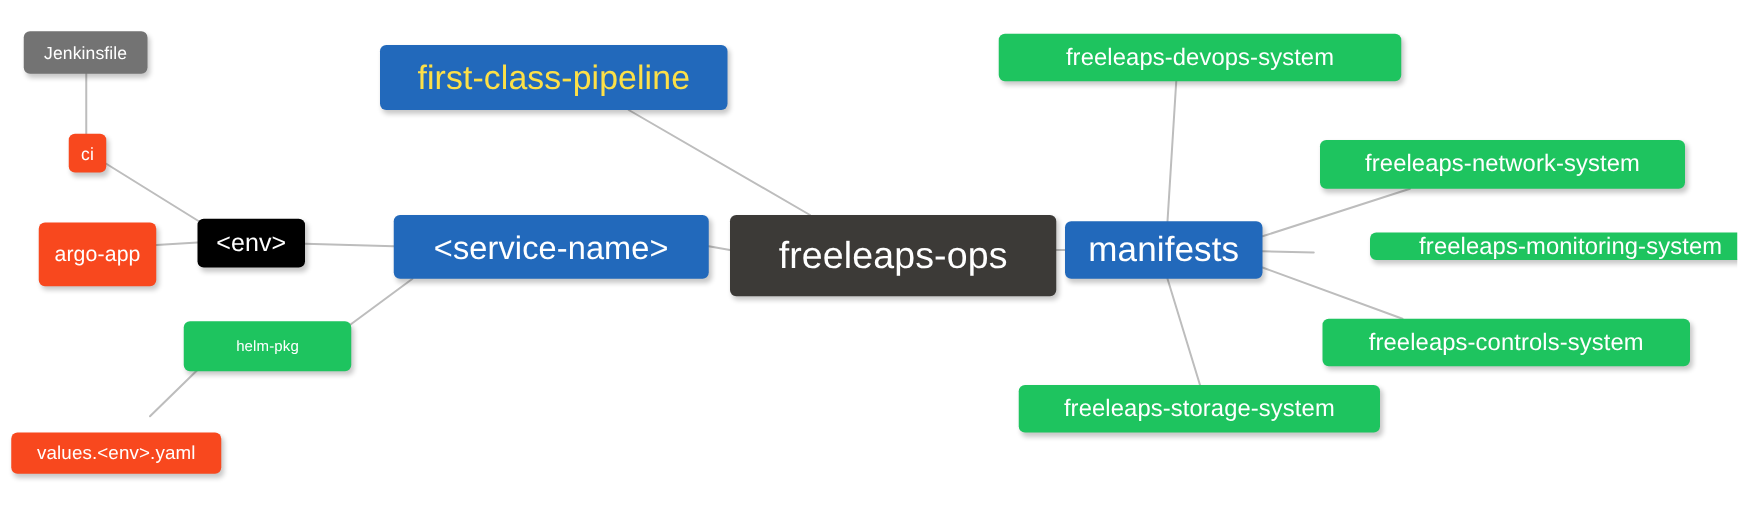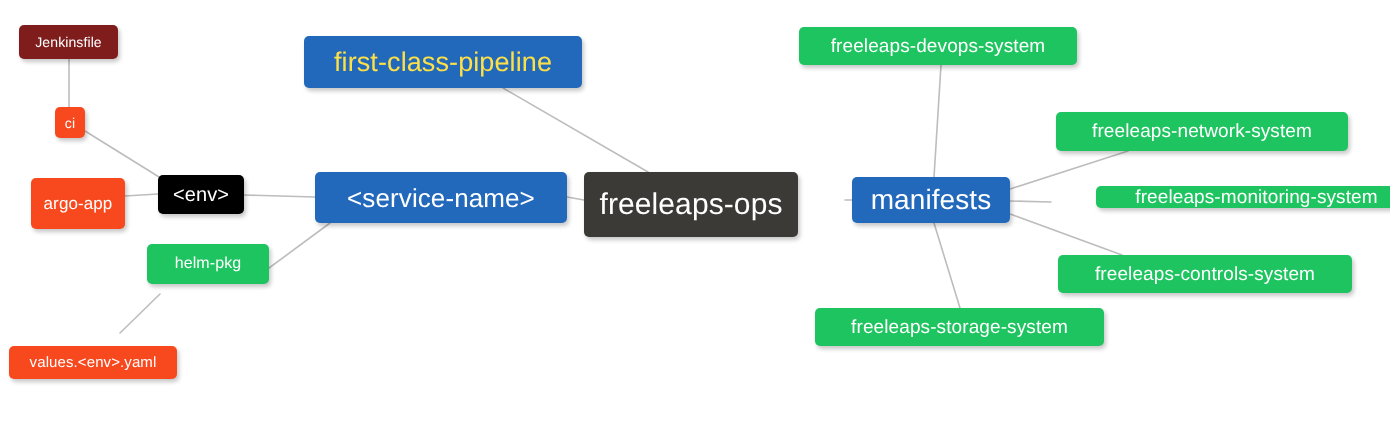--- a/index.html
+++ b/index.html
@@ -57,51 +57,51 @@
       <line x1="503" y1="88" x2="648" y2="172" stroke="#bdbdbd" stroke-width="1.6" stroke-linecap="round"></line>
       <line x1="567" y1="197" x2="584" y2="200" stroke="#bdbdbd" stroke-width="1.6" stroke-linecap="round"></line>
       <line x1="845" y1="200" x2="852" y2="200" stroke="#bdbdbd" stroke-width="1.6" stroke-linecap="round"></line>
       <line x1="934" y1="177" x2="941" y2="65" stroke="#bdbdbd" stroke-width="1.6" stroke-linecap="round"></line>
       <line x1="1010" y1="189" x2="1128" y2="151" stroke="#bdbdbd" stroke-width="1.6" stroke-linecap="round"></line>
       <line x1="1010" y1="201" x2="1051" y2="202" stroke="#bdbdbd" stroke-width="1.6" stroke-linecap="round"></line>
       <line x1="1010" y1="214" x2="1122" y2="255" stroke="#bdbdbd" stroke-width="1.6" stroke-linecap="round"></line>
       <line x1="934" y1="223" x2="960" y2="308" stroke="#bdbdbd" stroke-width="1.6" stroke-linecap="round"></line>
     </svg>
   <div id="nodes">
-      <div class="node" style="left: 19px; top: 25px; width: 99px; height: 34px; background: #7f1d1d; font-size: 14px; color: rgb(255, 255, 255);">
+      <div class="node" style="left: 19px; top: 25px; width: 99px; height: 34px; background: #737373; font-size: 14px; color: rgb(255, 255, 255);">
         <span class="node-label">Jenkinsfile</span>
       </div>
       <div class="node" style="left: 55px; top: 107px; width: 30px; height: 31px; background: rgb(248, 72, 30); font-size: 14px; color: rgb(255, 255, 255);">
         <span class="node-label">ci</span>
       </div>
       <div class="node" style="left: 31px; top: 178px; width: 94px; height: 51px; background: rgb(248, 72, 30); font-size: 17px; color: rgb(255, 255, 255);">
         <span class="node-label">argo-app</span>
       </div>
       <div class="node" style="left: 158px; top: 175px; width: 86px; height: 39px; background: #000000; font-size: 20px; color: rgb(255, 255, 255);">
         <span class="node-label">&lt;env&gt;</span>
       </div>
-      <div class="node" style="left: 147px; top: 244px; width: 122px; height: 40px; background: rgb(30, 196, 95); font-size: 16px; color: rgb(255, 255, 255);">
+      <div class="node" style="left: 147px; top: 257px; width: 134px; height: 40px; background: rgb(30, 196, 95); font-size: 12px; color: rgb(255, 255, 255);">
         <span class="node-label">helm-pkg</span>
       </div>
       <div class="node" style="left: 9px; top: 333px; width: 168px; height: 33px; background: rgb(248, 72, 30); font-size: 15px; color: rgb(255, 255, 255); margin-top: 13px;">
         <span class="node-label">values.&lt;env&gt;.yaml</span>
       </div>
       <div class="node" style="left: 304px; top: 36px; width: 278px; height: 52px; background: rgb(34, 105, 187); font-size: 27px; color: #fde047;">
         <span class="node-label">first-class-pipeline</span>
       </div>
       <div class="node" style="left: 315px; top: 172px; width: 252px; height: 51px; background: rgb(34, 105, 187); font-size: 26px; color: rgb(255, 255, 255);">
         <span class="node-label">&lt;service-name&gt;</span>
       </div>
-      <div class="node" style="left: 584px; top: 172px; width: 214px; height: 65px; background: rgb(60, 58, 55); font-size: 30px; color: rgb(255, 255, 255);">
+      <div class="node" style="left: 584px; top: 172px; width: 261px; height: 65px; background: rgb(60, 58, 55); font-size: 30px; color: rgb(255, 255, 255);">
         <span class="node-label">freeleaps-ops</span>
       </div>
       <div class="node" style="left: 852px; top: 177px; width: 158px; height: 46px; background: rgb(34, 105, 187); font-size: 28px; color: rgb(255, 255, 255);">
         <span class="node-label">manifests</span>
       </div>
-      <div class="node" style="left: 799px; top: 27px; width: 278px; height: 38px; background: rgb(30, 196, 95); font-size: 19px; color: rgb(255, 255, 255);">
+      <div class="node" style="left: 799px; top: 27px; width: 322px; height: 38px; background: rgb(30, 196, 95); font-size: 19px; color: rgb(255, 255, 255);">
         <span class="node-label">freeleaps-devops-system</span>
       </div>
       <div class="node" style="left: 1056px; top: 112px; width: 292px; height: 39px; background: rgb(30, 196, 95); font-size: 19px; color: rgb(255, 255, 255);">
         <span class="node-label">freeleaps-network-system</span>
       </div>
       <div class="node" style="left: 1051px; top: 186px; width: 321px; height: 22px; background: rgb(30, 196, 95); font-size: 19px; color: rgb(255, 255, 255); margin-left: 45px;">
         <span class="node-label">freeleaps-monitoring-system</span>
       </div>
       <div class="node" style="left: 1058px; top: 255px; width: 294px; height: 38px; background: rgb(30, 196, 95); font-size: 19px; color: rgb(255, 255, 255);">
         <span class="node-label">freeleaps-controls-system</span>

